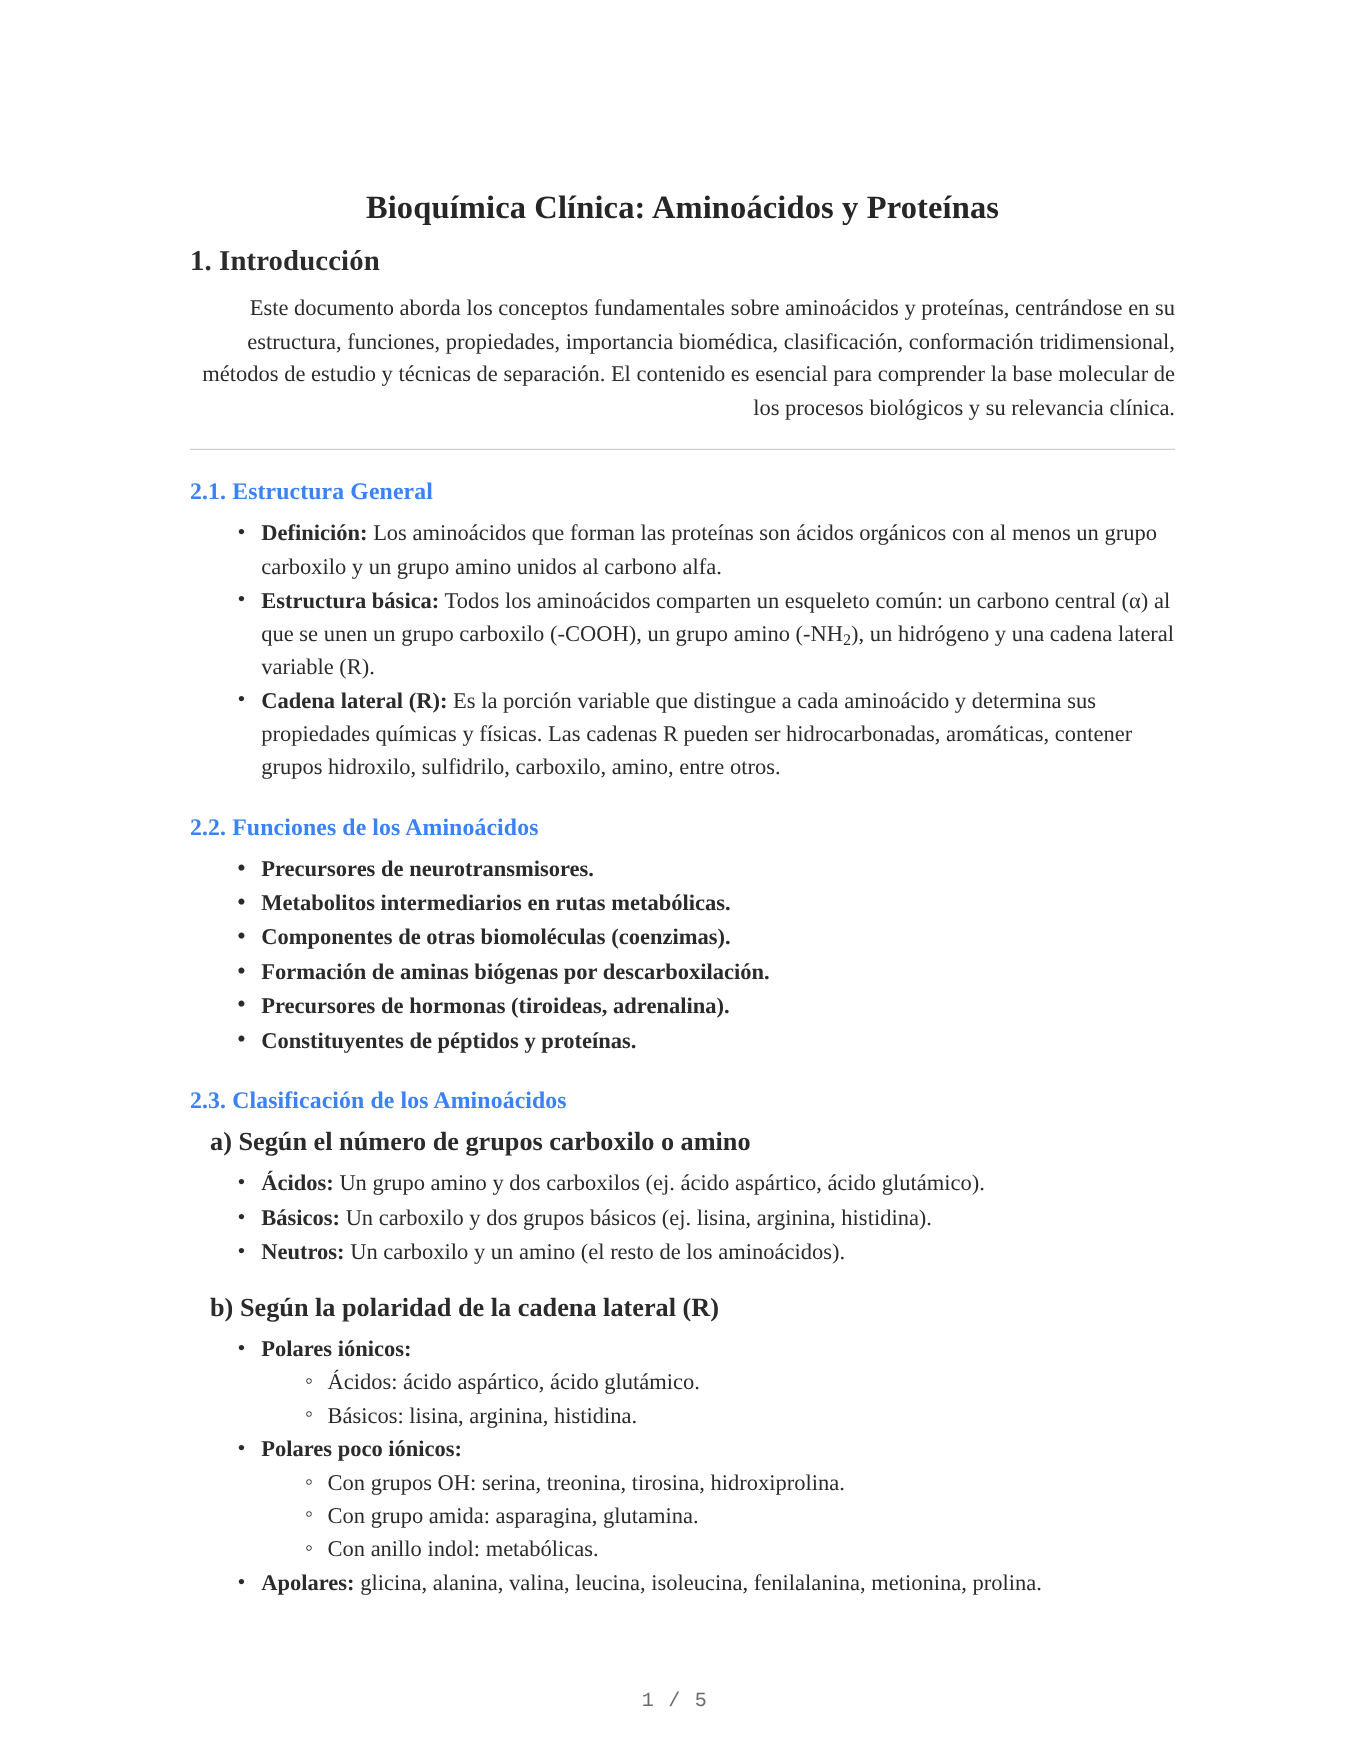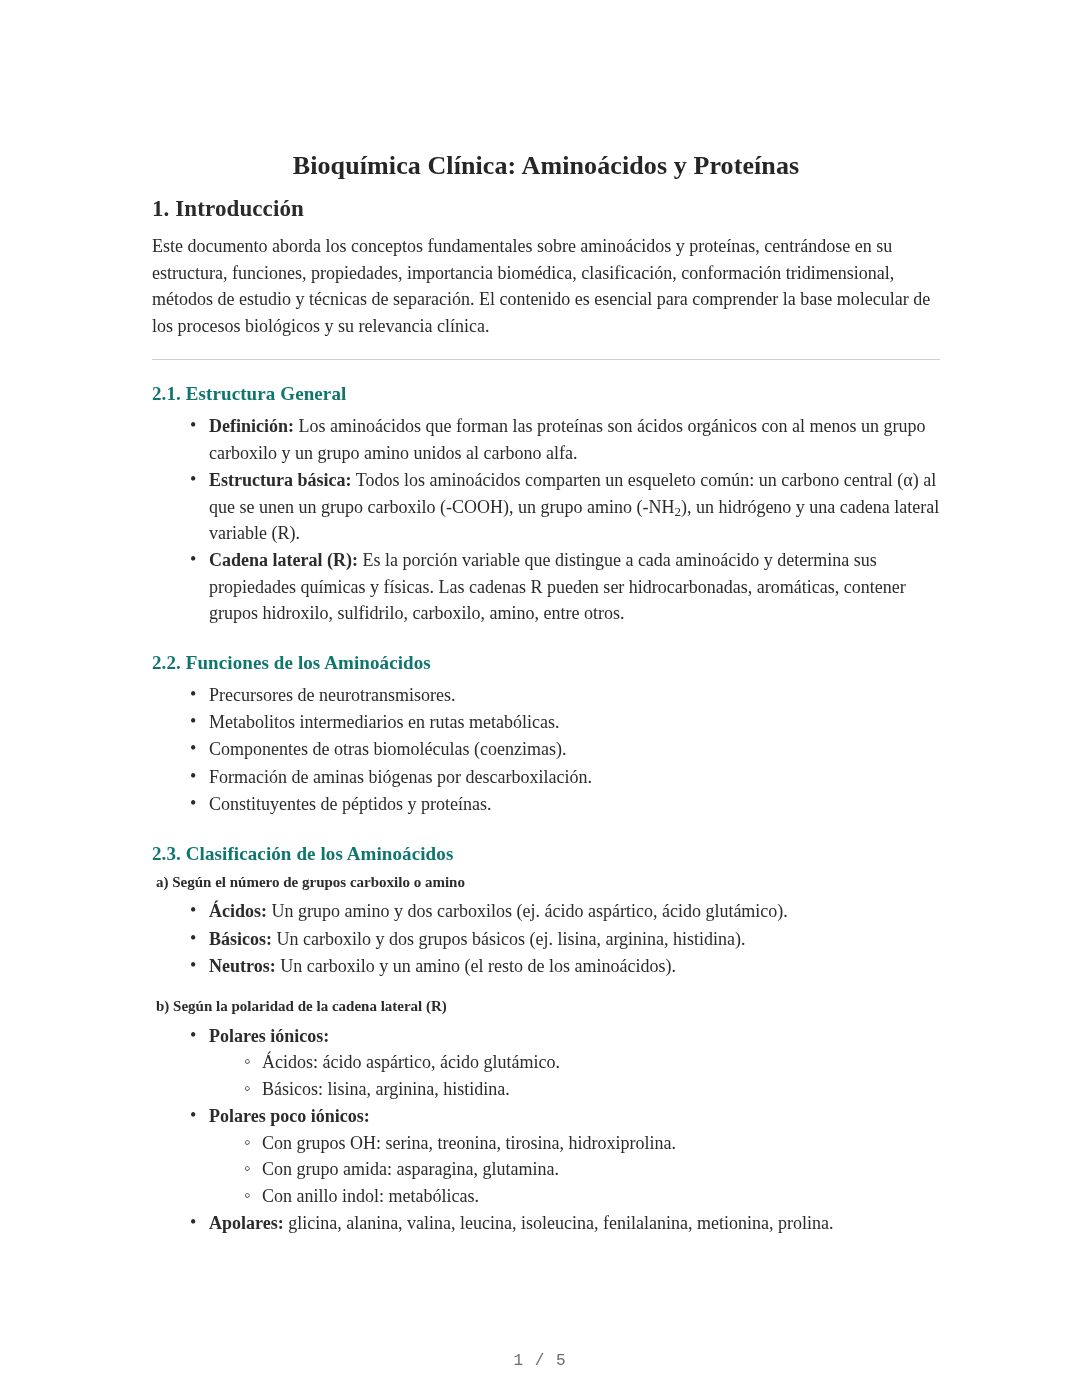--- a/index.html
+++ b/index.html
@@ -42,37 +42,38 @@
     line-height: 1.25;
     color: #2b2b2b;
     letter-spacing: .1px;
   }
 
   h3.sec-h3 {
     font-size: 19px;
     font-weight: bold;
     margin: 0 0 7px 0;
     line-height: 1.25;
-    color: #0f766e;
+    color: #3b82f6;
     letter-spacing: .1px;
   }
 
   h4.sub-label {
-    font-size: 15px;
+    font-size: 21px;
     font-weight: bold;
-    margin: 0 0 6px 4px;
+    margin: 0 0 6px 16px;
     line-height: 1.3;
     color: #2b2b2b;
   }
 
   p.body-text {
     font-size: 18px;
     line-height: 1.48;
     margin: 0;
     color: #2b2b2b;
+    text-align: right;
   }
 
   hr.divider {
     border: none;
     border-top: 1px solid #cfcfcf;
     margin: 20px 0 22px 0;
     height: 0;
     width: 788px;
   }
 
@@ -113,21 +114,21 @@
   }
   ul.subbullets > li::before {
     content: "\25E6";
     position: absolute;
     left: 35px;
     top: -1px;
     font-size: 18px;
     color: #2b2b2b;
   }
 
-  li.bold-item { font-weight: normal; }
+  li.bold-item { font-weight: bold; }
   .lead { font-weight: bold; text-align: right; }
 
   .blk { margin-bottom: 24px; }
   .blk-tight { margin-bottom: 18px; }
   .blk-xtight { margin-bottom: 10px; }
 
   .footer {
     position: absolute;
     left: 0;
     top: 1352px;
@@ -172,20 +173,21 @@
       </ul>
     </div>
 
     <div class="blk">
       <h3 class="sec-h3">2.2. Funciones de los Aminoácidos</h3>
       <ul class="bullets">
         <li class="bold-item">Precursores de neurotransmisores.</li>
         <li class="bold-item">Metabolitos intermediarios en rutas metabólicas.</li>
         <li class="bold-item">Componentes de otras biomoléculas (coenzimas).</li>
         <li class="bold-item">Formación de aminas biógenas por descarboxilación.</li>
+        <li class="bold-item">Precursores de hormonas (tiroideas, adrenalina).</li>
         <li class="bold-item">Constituyentes de péptidos y proteínas.</li>
       </ul>
     </div>
 
     <div>
       <h3 class="sec-h3">2.3. Clasificación de los Aminoácidos</h3>
 
       <div class="blk-tight">
         <h4 class="sub-label">a) Según el número de grupos carboxilo o amino</h4>
         <ul class="bullets">

